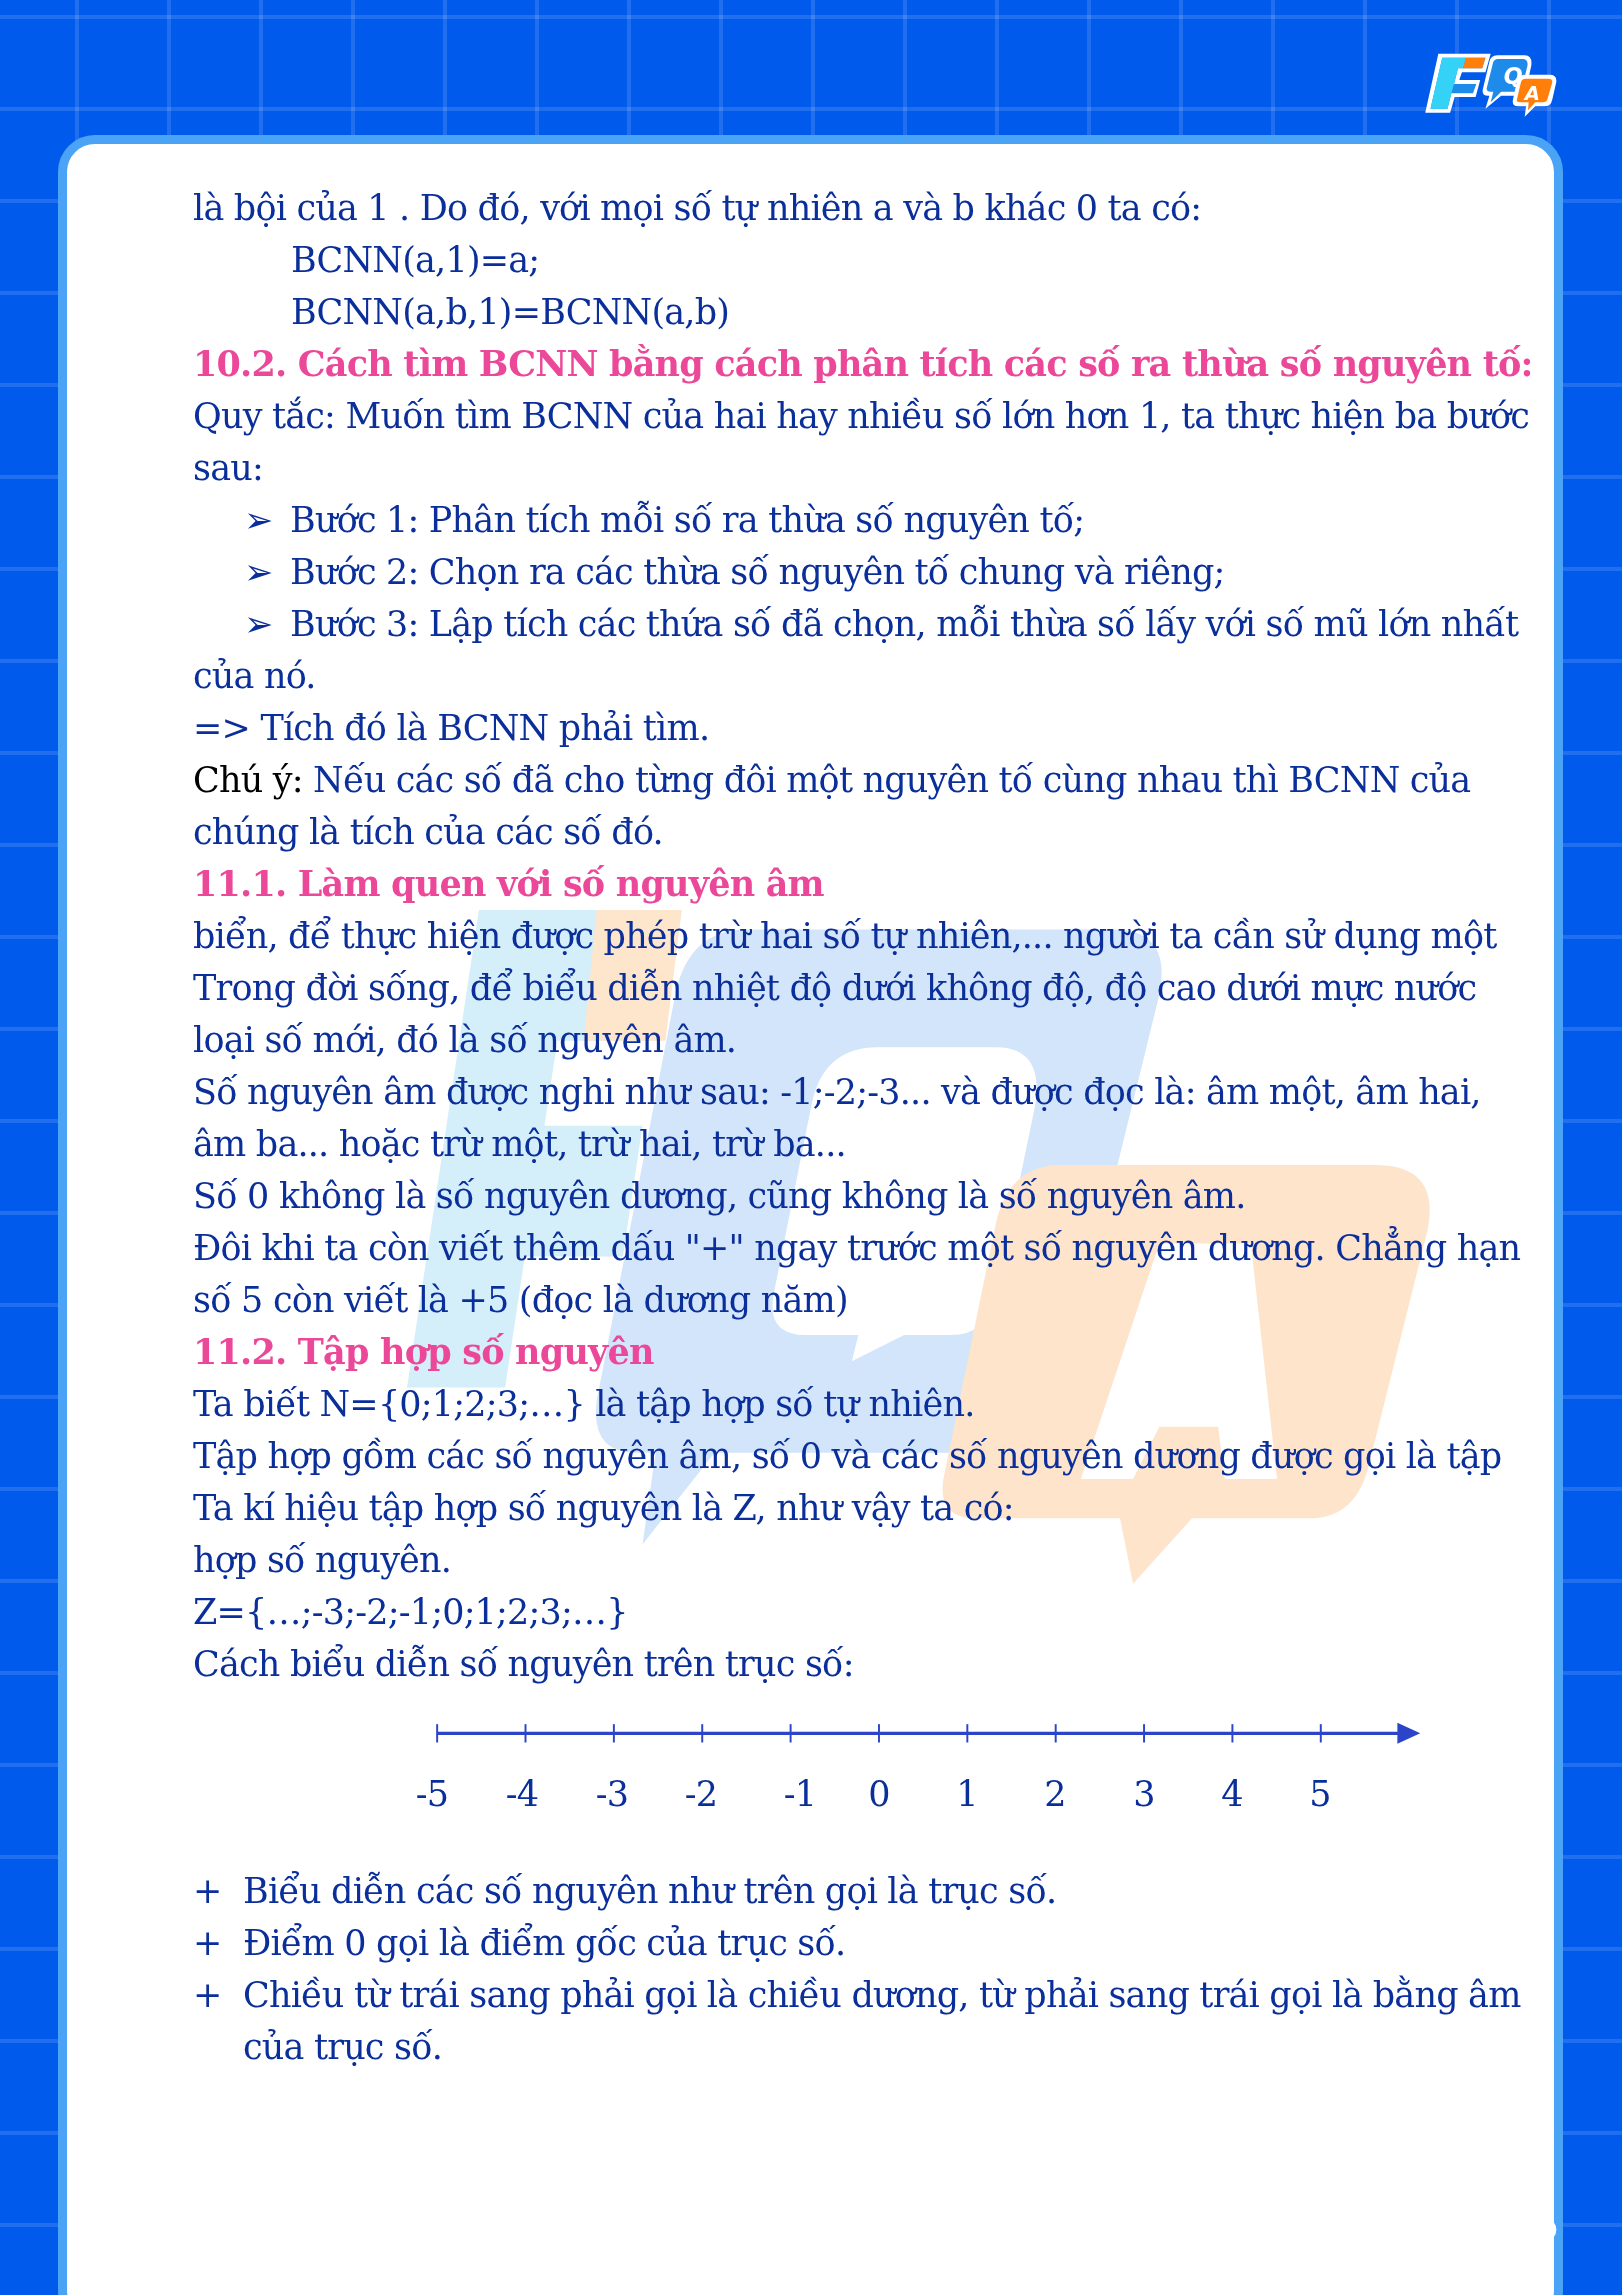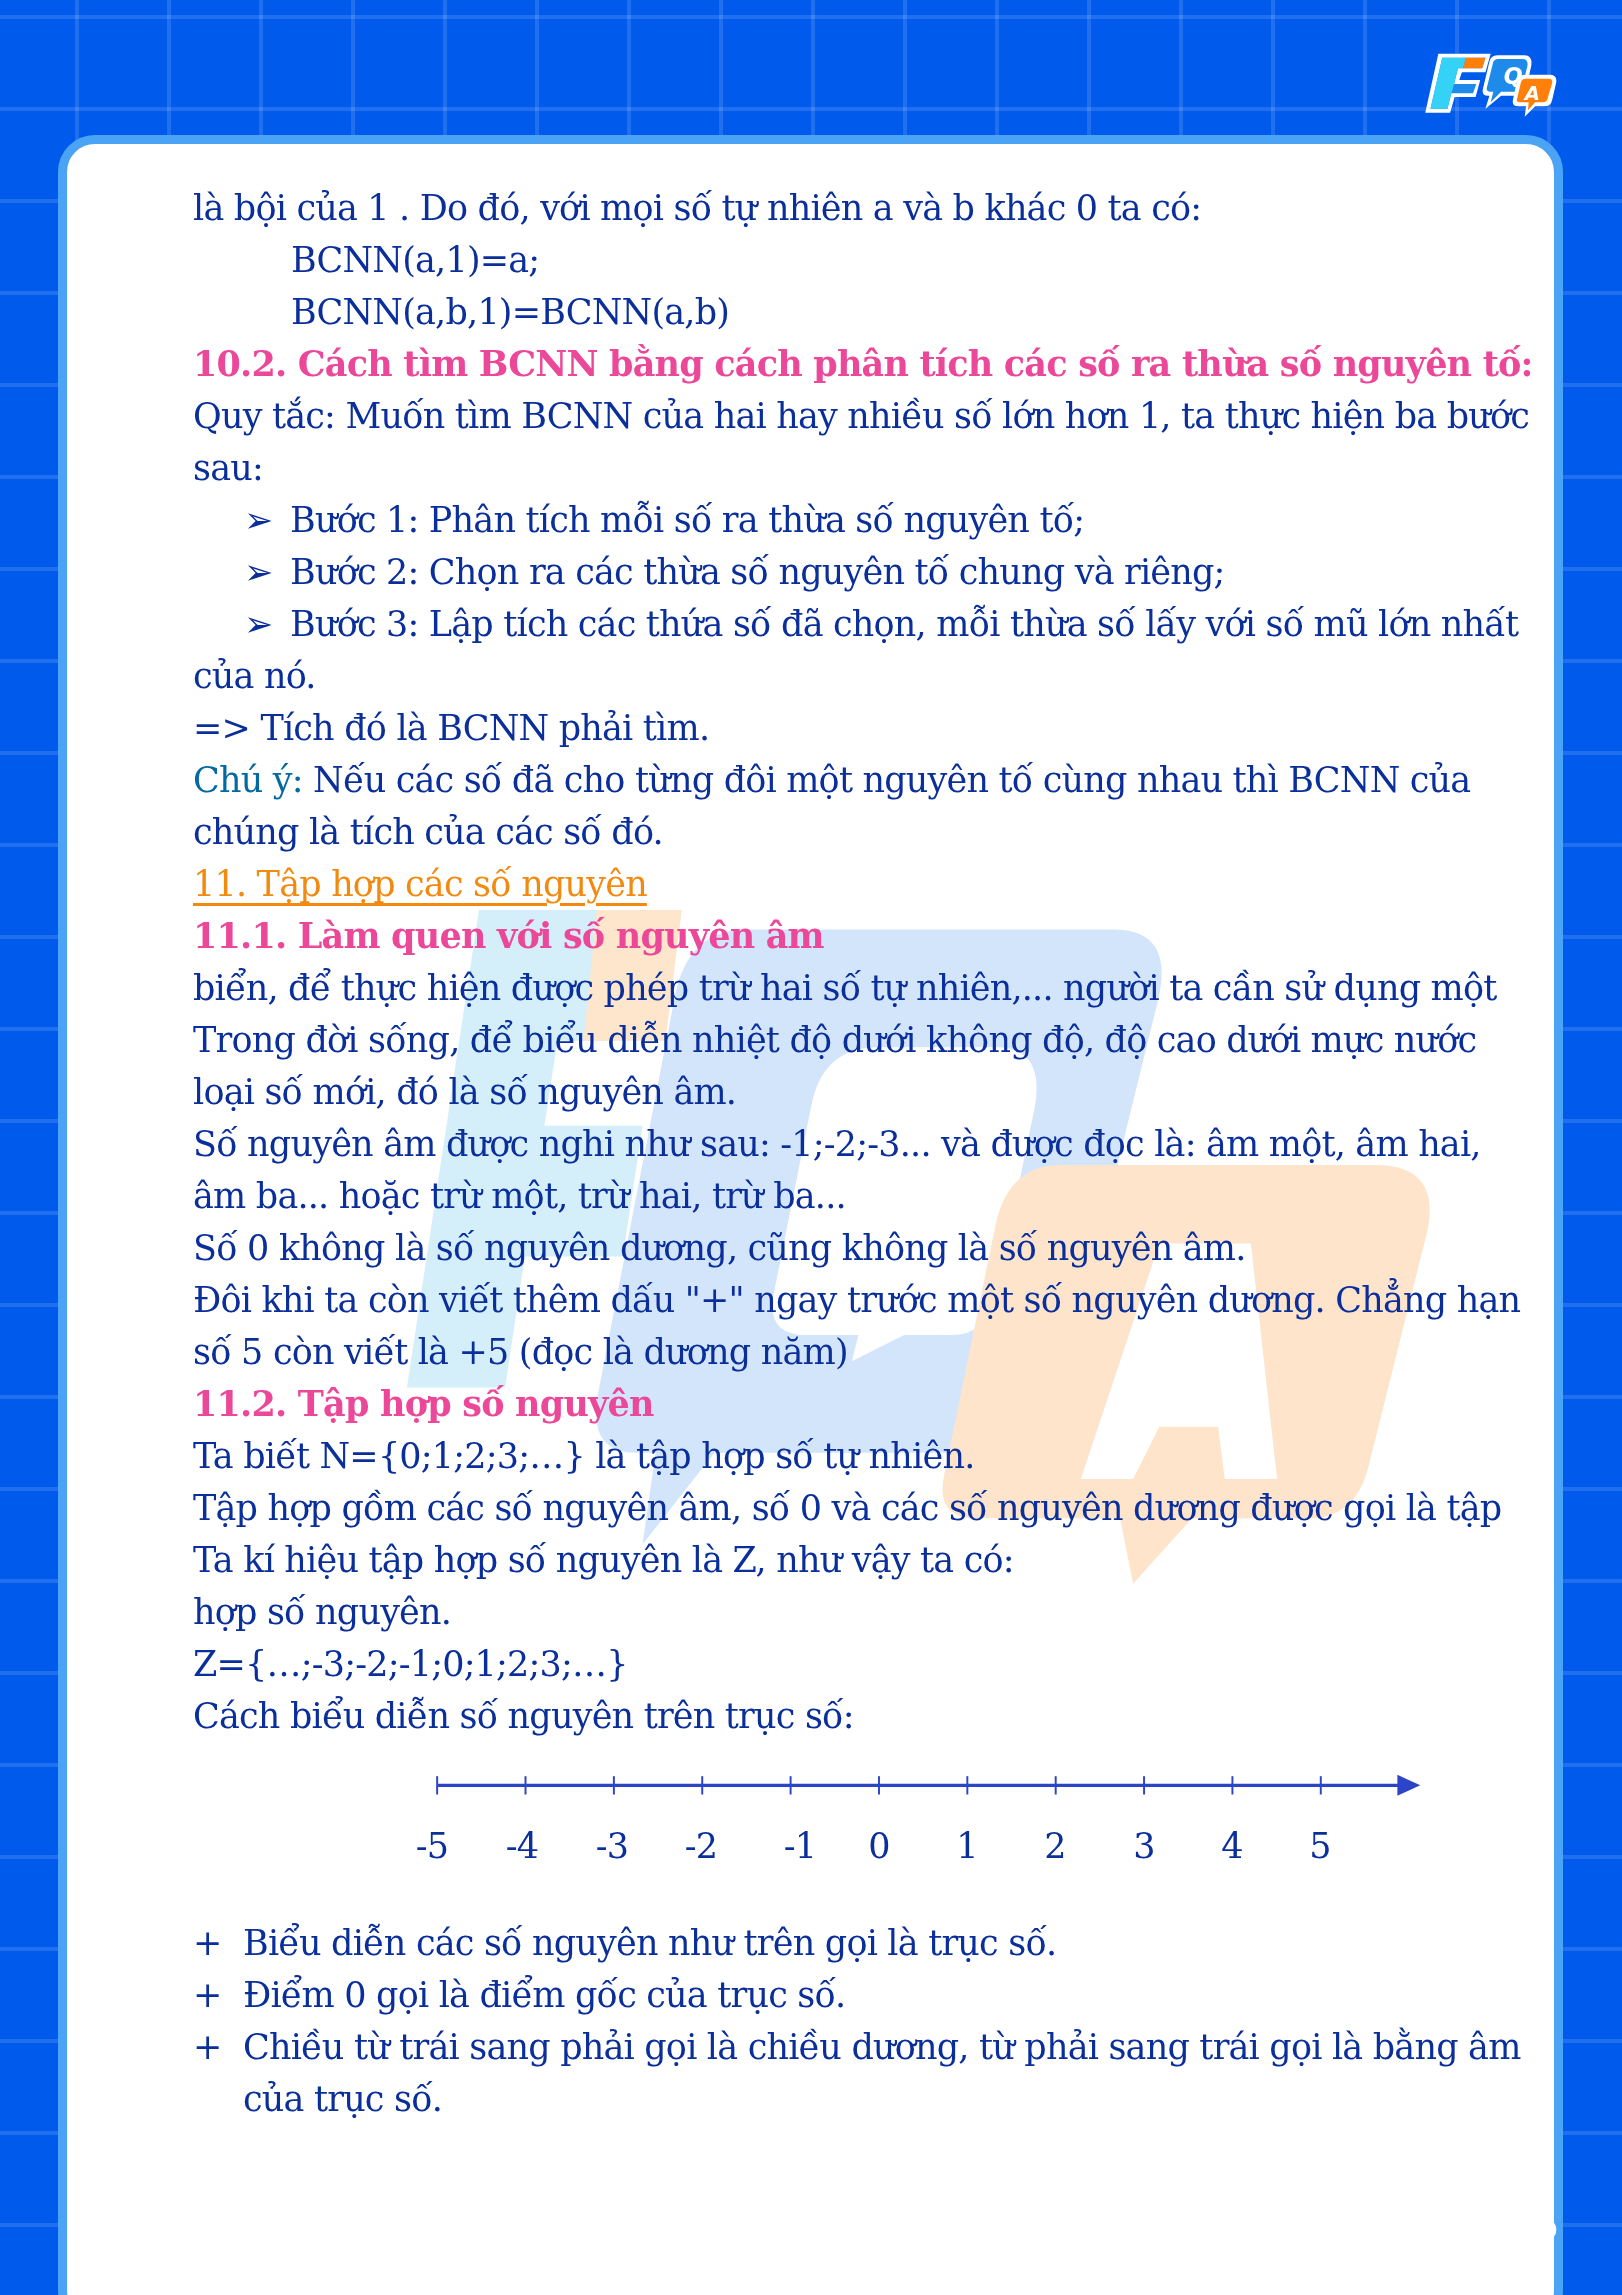--- a/index.html
+++ b/index.html
@@ -21,21 +21,21 @@
     }
     .watermark { position: absolute; left: 340px; top: 746px; width: 1099px; height: 694px; pointer-events: none; }
     .content {
       position: absolute; left: 126px; top: 38px; width: 1368px;
       color: #0B2F9A; font-size: 35px; line-height: 52px; letter-spacing: -0.8px;
     }
     .line { white-space: nowrap; }
     .indent2 { padding-left: 98px; }
     .heading-blue { color: #ec4899; font-weight: bold; }
     .heading-orange { color: #F28A0F; text-decoration: underline; text-underline-offset: 6.5px; text-decoration-thickness: 2.6px; }
-    .red { color: #0369a1; text-align: right; }
+    .red { color: #000000; text-align: right; }
     .bullet { display: flex; padding-left: 51px; }
     .bullet .arrow { width: 46px; color: #0B2F9A; }
     .plus-item { display: flex; }
     .plus-item .plus { width: 50px; flex: none; }
     .plus-item .ptext { white-space: normal; }
     .numberline { position: relative; height: 151px; margin-top: 13px; margin-bottom: 10.5px; }
     .numberline svg { position: absolute; left: 0; top: 0; }
     .tick-label { position: absolute; top: 65px; width: 52px; text-align: center; font-size: 35px; }
     .page-number {
       position: absolute; left: 1523px; top: 2216px; color: #ffffff;
@@ -90,21 +90,20 @@
     </div>
     <div class="bullet">
       <span class="arrow">➢</span>
       <span>Bước 3: Lập tích các thứa số đã chọn, mỗi thừa số lấy với số mũ lớn nhất</span>
     </div>
     <div class="line">của nó.</div>
     <div class="line">=&gt; Tích đó là BCNN phải tìm.</div>
     <div class="line"><span class="red">Chú ý:</span><span> Nếu các số đã cho từng đôi một nguyên tố cùng nhau thì BCNN của</span></div>
     <div class="line">chúng là tích của các số đó.</div>
 
-    <div class="line"><span class="heading-orange">11. Tập hợp các số nguyên</span></div>
     <div class="line heading-blue">11.1. Làm quen với số nguyên âm</div>
     <div class="line">biển, để thực hiện được phép trừ hai số tự nhiên,... người ta cần sử dụng một</div>
     <div class="line">Trong đời sống, để biểu diễn nhiệt độ dưới không độ, độ cao dưới mực nước</div>
     <div class="line">loại số mới, đó là số nguyên âm.</div>
     <div class="line">Số nguyên âm được nghi như sau: -1;-2;-3... và được đọc là: âm một, âm hai,</div>
     <div class="line">âm ba... hoặc trừ một, trừ hai, trừ ba...</div>
     <div class="line">Số 0 không là số nguyên dương, cũng không là số nguyên âm.</div>
     <div class="line">Đôi khi ta còn viết thêm dấu "+" ngay trước một số nguyên dương. Chẳng hạn</div>
     <div class="line">số 5 còn viết là +5 (đọc là dương năm)</div>
 

